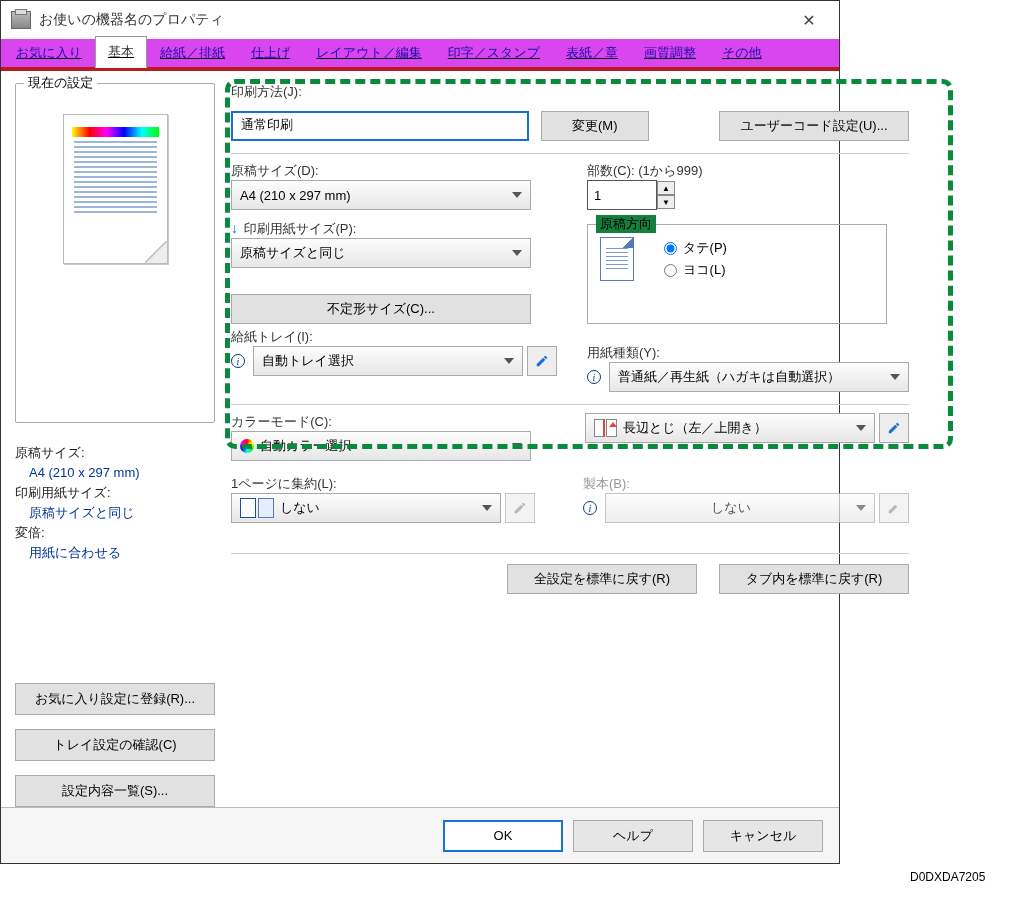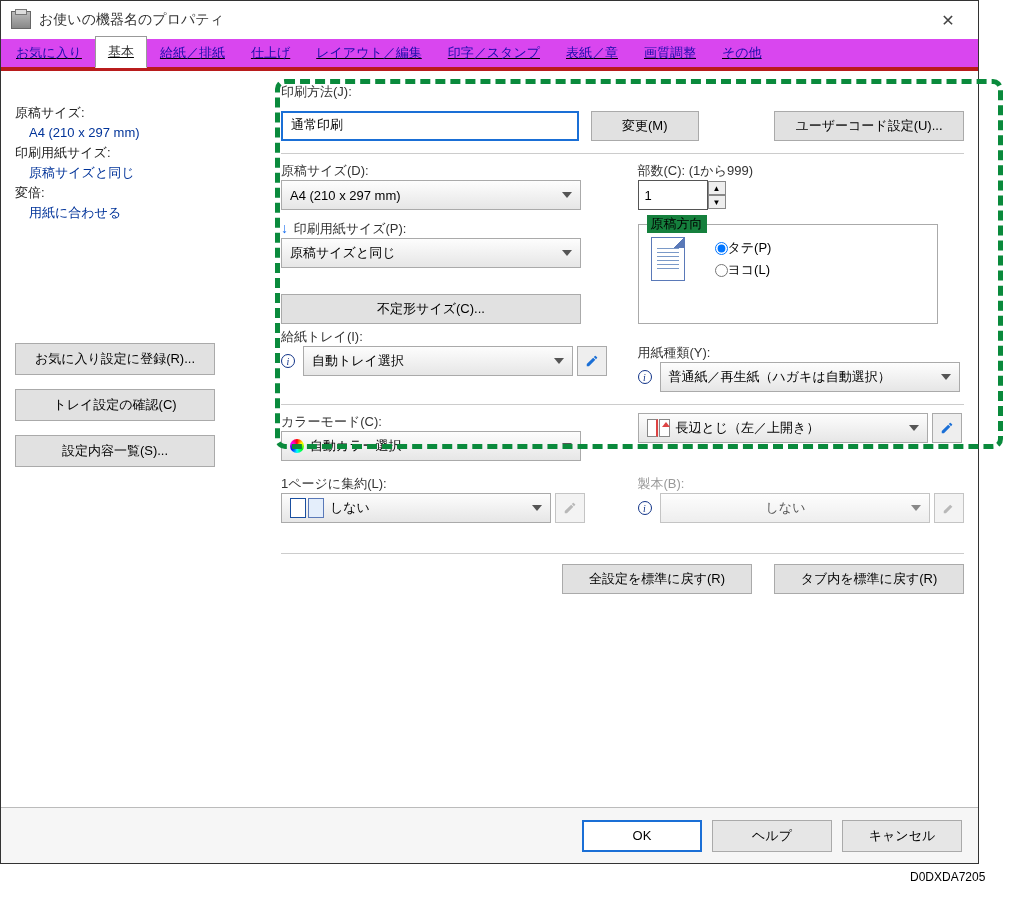--- a/index.html
+++ b/index.html
@@ -1,17 +1,17 @@
 <!DOCTYPE html>
 <html><head>
 <meta charset="utf-8">
 <style>
   * { box-sizing: border-box; font-family: "Meiryo UI", "Yu Gothic UI", sans-serif; font-size: 13px; }
   body { margin: 0; background: #fff; }
-  .window { width: 979px; height: 864px; border: 1px solid #333; position: relative; background: #fff; }
+  .window { width: 840px; height: 864px; border: 1px solid #333; position: relative; background: #fff; }
   .titlebar { height: 38px; display: flex; align-items: center; padding: 0 10px; }
   .titlebar .printer-icon { width: 20px; height: 18px; background: linear-gradient(#bbb,#888); border: 1px solid #666; margin-right: 8px; position: relative; }
   .titlebar .printer-icon::before { content:""; position:absolute; top:-3px; left:3px; right:3px; height:4px; background:#ddd; border:1px solid #777; }
   .titlebar .title { flex: 1; font-size: 14px; color: #333; }
   .titlebar .close { width: 40px; height: 30px; display:flex; align-items:center; justify-content:center; font-size: 16px; color:#444; cursor:pointer; }
 
   .tabs { display: flex; align-items: flex-end; border-bottom: 4px solid #b91c1c; height: 32px; padding-left: 2px; background:#d946ef;text-decoration:underline;}
   .tab { padding: 6px 12px 6px; border: 1px solid transparent; border-bottom: none; color:#1a0dab; cursor:pointer; position:relative; top:1px; }
   .tab.active { border: 1px solid #999; border-bottom: 1px solid #fff; background:#fff; color:#333; }
 
@@ -56,21 +56,21 @@
   .spinbox input { width: 70px; height: 30px; border:1px solid #555; padding:2px 6px; }
   .spin-btns { display:flex; flex-direction:column; }
   .spin-btns div { width:18px; height:14px; border:1px solid #888; background:#eee; display:flex; align-items:center; justify-content:center; font-size:8px; cursor:pointer;}
 
   .orient-box { border:1px solid #aaa; padding: 10px 14px 10px 12px; margin-top:8px; position:relative; }
   .orient-box .legend { position:absolute; top:-10px; left:8px; background:#15803d; padding:0 4px;}
   .orient-inner { display:flex; align-items:center; gap: 30px; }
   .page-ico { width:34px; height:44px; border:1px solid #5a79b8; background:#fff; position:relative; }
   .page-ico::before { content:""; position:absolute; top:0; right:0; width:10px; height:10px; background:linear-gradient(135deg,#fff 48%, #5a79b8 50%);}
   .page-ico .pl { height:1px; background:#7a99c8; margin:3px 5px;}
-  .radios label { display:flex; align-items:center; margin:4px 0; cursor:pointer;}
+  .radios label { display:flex; align-items:center; gap:6px; margin:4px 0; cursor:pointer;}
   .radios input {margin:0;}
 
   .info-icon { width:14px; height:14px; border-radius:50%; border:1px solid #138; color:#138; display:inline-flex; align-items:center; justify-content:center; font-size:10px; font-style:italic; font-family:Georgia; margin-right:4px;}
 
   .sel-row { display:flex; align-items:center; gap:4px; }
   .pencil-btn { width:30px; height:30px; border:1px solid #aaa; background:#eee; display:flex; align-items:center; justify-content:center; cursor:pointer;}
   .pencil-btn svg { width:14px; height:14px; }
   .color-wheel { background: conic-gradient(red, yellow, lime, cyan, blue, magenta, red); border-radius:50%; width:14px; height:14px; display:inline-block; margin-right:6px; vertical-align:middle;}
 
   .disabled-select { filter: grayscale(1) opacity(0.7); }
@@ -112,20 +112,42 @@
     <div class="tab">レイアウト／編集</div>
     <div class="tab">印字／スタンプ</div>
     <div class="tab">表紙／章</div>
     <div class="tab">画質調整</div>
     <div class="tab">その他</div>
   </div>
 
   <div class="content">
 
     <div class="left">
+      <div class="groupbox">
+        <span class="legend">現在の設定</span>
+        <div class="preview">
+          <div class="rainbow"></div>
+          <div class="line"></div>
+            <div class="line"></div>
+            <div class="line"></div>
+            <div class="line"></div>
+          <div class="line"></div>
+            <div class="line"></div>
+            <div class="line"></div>
+            <div class="line"></div>
+          <div class="line"></div>
+            <div class="line"></div>
+            <div class="line"></div>
+            <div class="line"></div>
+          <div class="line"></div>
+            <div class="line"></div>
+            <div class="line"></div>
+          <div class="page-curl"></div>
+        </div>
+      </div>
 
       <div class="left-summary">
         <div>原稿サイズ:</div>
         <div class="val">A4 (210 x 297 mm)</div>
         <div>印刷用紙サイズ:</div>
         <div class="val">原稿サイズと同じ</div>
         <div>変倍:</div>
         <div class="val">用紙に合わせる</div>
       </div>
 

